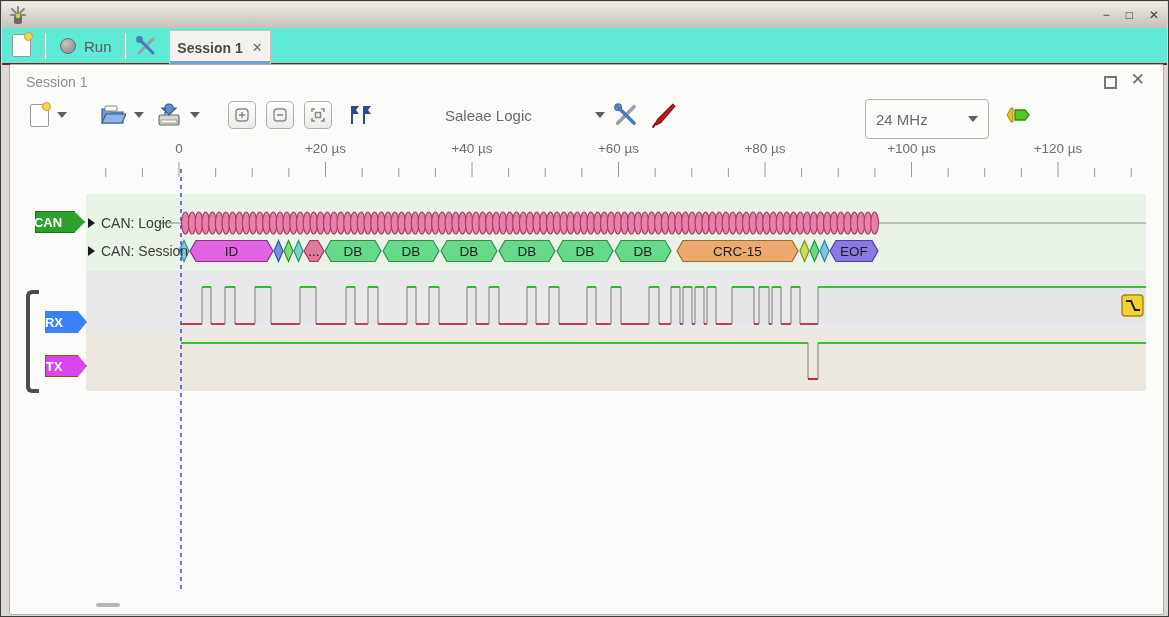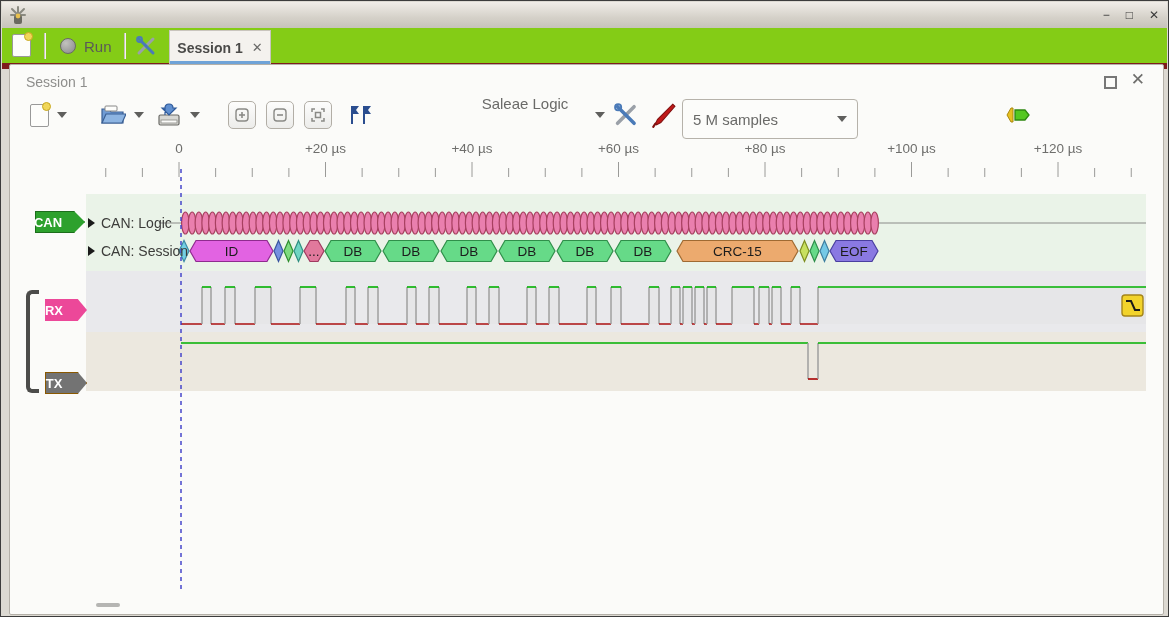--- a/index.html
+++ b/index.html
@@ -14,21 +14,21 @@
     background:linear-gradient(#f0ede8,#d5d1c9 60%,#c7c3bb);
     border-bottom:1px solid #a8a49c;display:flex;align-items:center;
   }
   .titlebar .app-logo{position:absolute;left:6px;top:3px;width:20px;height:20px;}
   .titlebar .title{flex:1;text-align:center;font-size:13px;font-weight:bold;color:#3a3a38;}
   .win-controls{position:absolute;right:8px;top:0;height:26px;display:flex;align-items:center;gap:16px;}
   .win-glyph{font-size:12px;color:#3a3a3a;line-height:1;cursor:default;}
   
   .main-toolbar{
     position:absolute;left:1px;top:27px;right:1px;height:35px;
-    background:#84cc16;border-bottom:6px solid #7f1d1d;
+    background:#5eead4;border-bottom:2px solid #7f1d1d;
   }
   .mt-newbtn{position:absolute;left:10px;top:6px;width:22px;height:24px;}
   .page-icon{width:17px;height:21px;background:#fdfdfb;border:1px solid #999;border-radius:2px;position:relative;}
   .page-icon:after{content:"";position:absolute;right:-3px;top:-3px;width:7px;height:7px;border-radius:50%;background:#f0d659;border:1px solid #c8a820;}
   .mt-sep{position:absolute;top:5px;width:1px;height:26px;background:#c5c1b9;box-shadow:1px 0 0 #f5f3ef;}
   .run-button{position:absolute;left:52px;top:4px;height:28px;display:flex;align-items:center;gap:8px;padding:0 6px;}
   .run-circle{width:14px;height:14px;border-radius:50%;background:radial-gradient(circle at 35% 30%,#c2c2be,#88888a);border:1px solid #6a6a66;}
   .run-label{font-size:15px;color:#5a5a58;}
   .mt-settings{position:absolute;left:134px;top:8px;width:22px;height:20px;}
   .session-tab{
@@ -45,21 +45,21 @@
     background:#fbfbf9;border:1px solid #b4b0a8;border-radius:2px;
   }
   .dock-title{position:absolute;left:16px;top:9px;font-size:14px;color:#8e8e8c;}
   .dock-float{position:absolute;right:46px;top:11px;width:9px;height:9px;border:2px solid #777;}
   .dock-close{position:absolute;right:18px;top:4px;font-size:17px;color:#6e6e6c;}
   
   .stb{position:absolute;left:0;top:30px;width:100%;height:44px;}
   .stb .item{position:absolute;top:0;height:40px;display:flex;align-items:center;}
   .dd-arrow{width:0;height:0;border-left:5px solid transparent;border-right:5px solid transparent;border-top:6px solid #5f5f5d;margin-left:8px;}
   .sq-btn{width:26px;height:26px;border:1px solid #b2aea6;border-radius:5px;background:linear-gradient(#fdfdfc,#ececea);display:flex;align-items:center;justify-content:center;}
-  .combo-flat{display:flex;align-items:center;color:#6a6a68;font-size:15px;flex-direction:column;}
+  .combo-flat{display:flex;align-items:center;color:#6a6a68;font-size:15px;}
   .combo-box{
     height:32px;border:1px solid #b6b2aa;border-radius:4px;background:#fcfcfa;
     display:flex;align-items:center;padding:0 10px;color:#6a6a68;font-size:15px;box-sizing:border-box;
   }
   .combo-box .dd-arrow{margin-left:auto;}
   
   .row-label{position:absolute;font-size:14px;color:#3c3c3a;z-index:3;}
   .expand-tri{position:absolute;width:0;height:0;border-top:5px solid transparent;border-bottom:5px solid transparent;border-left:7px solid #1a1a1a;z-index:3;}
   .tag{
     position:absolute;height:22px;color:#fff;font-size:13px;font-weight:bold;
@@ -499,40 +499,40 @@
     <svg class="item" style="left:604px" width="26" height="24" viewBox="0 0 22 20">
       <line x1="3" y1="17" x2="17" y2="3" stroke="#9aa0a8" stroke-width="3" stroke-linecap="round"></line>
       <line x1="3" y1="3" x2="17" y2="17" stroke="#4a7ab8" stroke-width="3" stroke-linecap="round"></line>
       <circle cx="3.5" cy="3.5" r="2.6" fill="none" stroke="#4a7ab8" stroke-width="1.6"></circle>
     </svg>
     <svg class="item" style="left:640px" width="26" height="26" viewBox="0 0 24 24">
       <path d="M21 2 L23 4 L10 19 L6 21 L5 20 L7 16 Z" fill="#c01818" stroke="#801010" stroke-width="1"></path>
       <path d="M5 20 L3 23" stroke="#801010" stroke-width="2" stroke-linecap="round"></path>
     </svg>
 
-    <div class="item combo-box" style="left:672px;width:176px;top:4px">
-      <span>5 M samples</span>
+    <div class="item combo-box" style="left:855px;width:124px;top:4px">
+      <span>24 MHz</span>
       <div class="dd-arrow"></div>
     </div>
     <svg class="item" style="left:993px" width="30" height="22" viewBox="0 0 30 22">
       <path d="M4 11 L8 4 L10 4 L10 18 L8 18 Z" fill="#e8c020" stroke="#a88810" stroke-width="1"></path>
       <path d="M12 6 L22 6 L26 11 L22 16 L12 16 L12 6 Z" fill="#55c820" stroke="#2f8810" stroke-width="1.3"></path>
     </svg>
   </div>
 
   <div class="hscroll"></div>
 </div>
 
 <div class="tag" style="left:34px;top:210px;width:50px;background:#2da12d;border:1px solid #1c6e1c">
   <span>CAN</span>
 </div>
 <div class="expand-tri" style="left:87px;top:217px"></div>
 <div class="row-label" style="left:100px;top:214px">CAN: Logic</div>
 <div class="expand-tri" style="left:87px;top:245px"></div>
 <div class="row-label" style="left:100px;top:242px">CAN: Session</div>
 
 <div class="bracket" style="left:25px;top:289px;width:9px;height:95px"></div>
-<div class="tag" style="left:44px;top:298px;width:42px;background:#ec4899">
+<div class="tag" style="left:44px;top:310px;width:42px;background:#3b82f6">
   <span>RX</span>
 </div>
-<div class="tag" style="left:44px;top:371px;width:42px;background:#737373;border:1px solid #8a5800">
+<div class="tag" style="left:44px;top:354px;width:42px;background:#d946ef;border:1px solid #8a5800">
   <span>TX</span>
 </div>
 
 </body></html>

